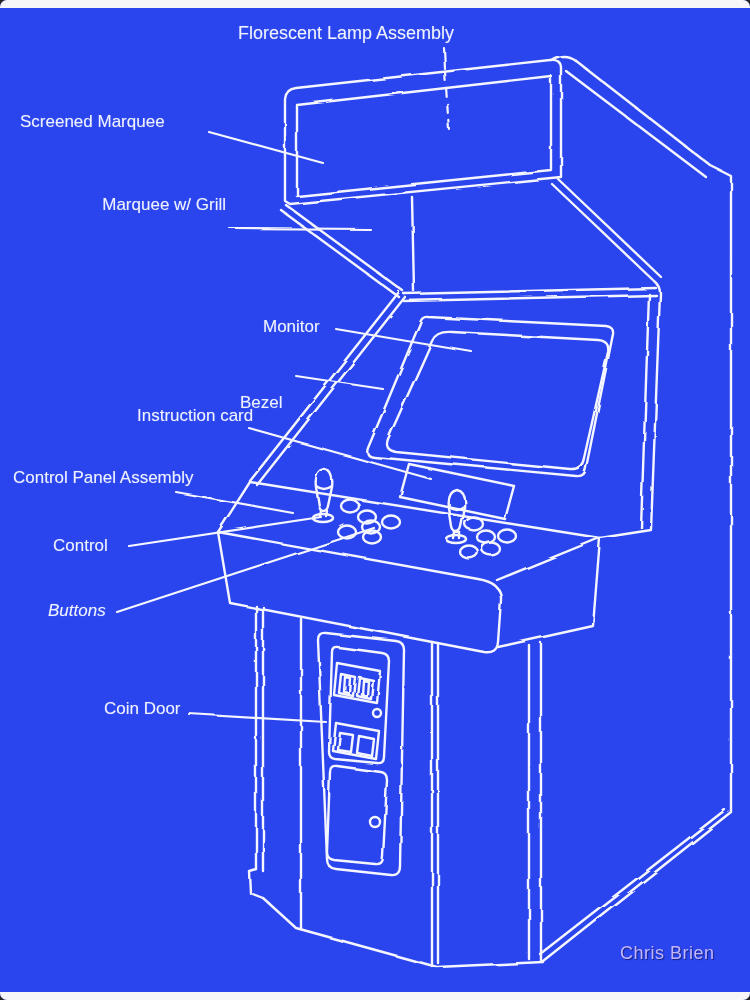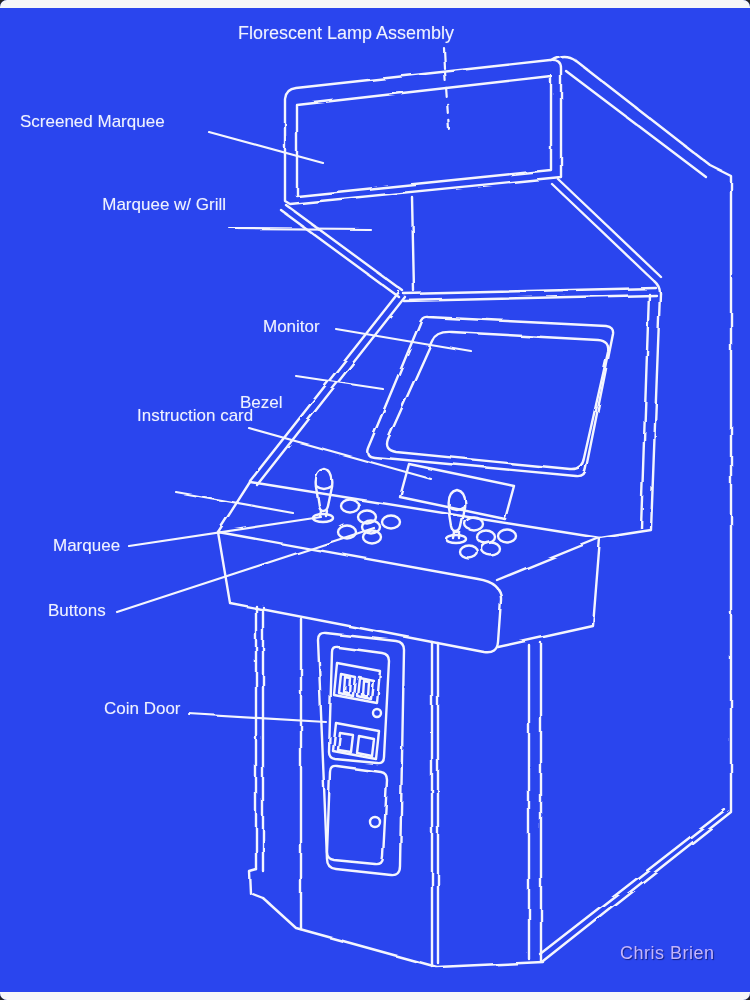--- a/index.html
+++ b/index.html
@@ -26,21 +26,21 @@
     text-shadow:0 0 1px rgba(255,255,255,0.35);
   }
   #label-florescent{left:238px;top:24px;font-size:18px;}
   #label-marquee{left:20px;top:113px;}
   #label-speaker{left:62px;top:193px;width:164px;text-align:right;line-height:24px;}
   #label-monitor{left:263px;top:318px;}
   #label-bezel{left:240px;top:363px;margin-top:31px;}
   #label-card{left:106px;top:407px;margin-left:31px;}
   #label-controlpanel{left:13px;top:469px;}
   #label-joystick{left:53px;top:537px;}
-  #label-buttons{left:48px;top:602px;}
+  #label-buttons{left:48px;top:602px;font-style:italic;}
   #label-coindoor{left:104px;top:700px;text-align:right;}
   #credit{
     position:absolute;left:620px;top:943px;
     font-size:18px;letter-spacing:0.5px;
     color:#c4b5fd;
     text-shadow:1px 1px 1px rgba(0,0,40,0.55);
   }
 </style>
 </head>
 <body>
@@ -186,22 +186,23 @@
   <div id="label-speaker" class="part-label">
     <div>Marquee w/ Grill</div>
   </div>
 
   <div id="label-monitor" class="part-label">Monitor</div>
 
   <div id="label-bezel" class="part-label">Bezel</div>
 
   <div id="label-card" class="part-label">Instruction card</div>
 
-
-  <div id="label-joystick" class="part-label">Marquee</div>
+  <div id="label-controlpanel" class="part-label">Control Panel Assembly</div>
+
+  <div id="label-joystick" class="part-label">Control</div>
 
   <div id="label-buttons" class="part-label">Buttons</div>
 
   <div id="label-coindoor" class="part-label">Coin Door</div>
 
   <div id="credit">Chris Brien</div>
 
   <div id="strip-bottom" class="paper-strip"></div>
 </div>
 

